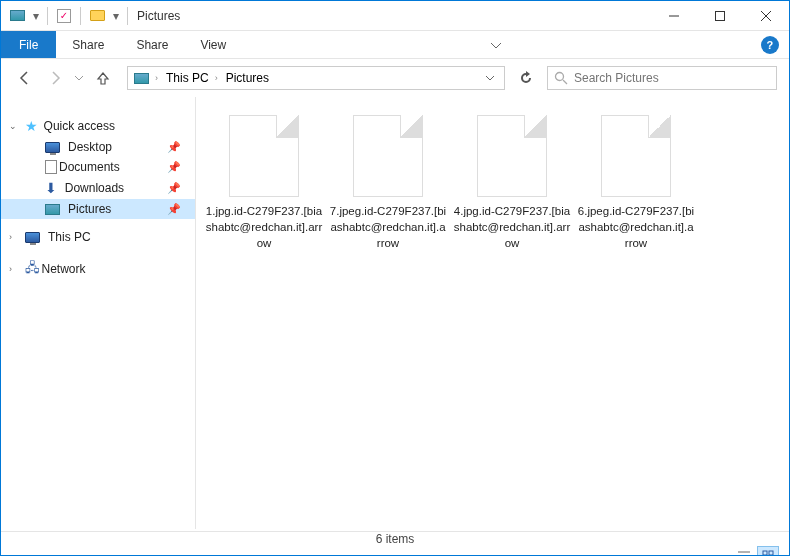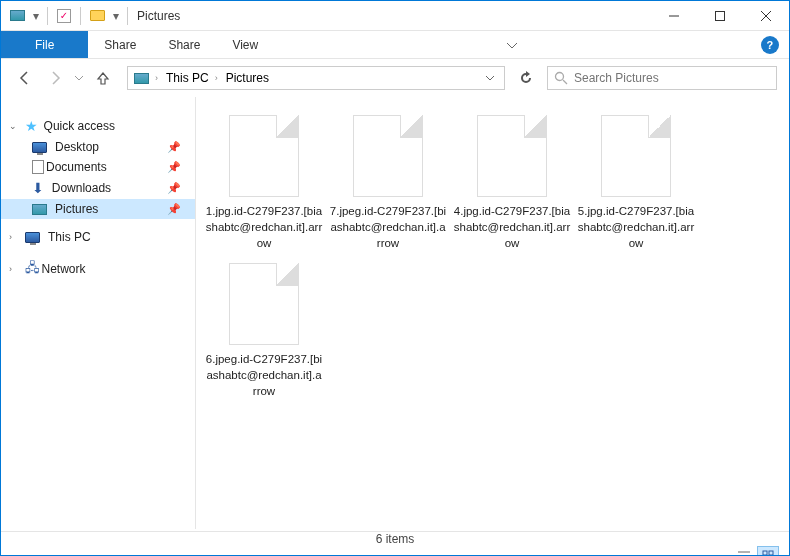--- a/index.html
+++ b/index.html
@@ -9,21 +9,21 @@
 .titlebar { display: flex; align-items: center; height: 30px; background: #fff; border-bottom: 1px solid #e5e5e5; }
 .titlebar .qat { display: flex; align-items: center; padding-left: 5px; gap: 2px; }
 .qat-item { width: 22px; height: 22px; display: flex; align-items: center; justify-content: center; }
 .qat-sep { border-left: 1px solid #ccc; height: 18px; margin: 0 3px; }
 .title-text { margin-left: 6px; color: #333; font-size: 12px; }
 .win-controls { margin-left: auto; display: flex; }
 .win-btn { width: 46px; height: 30px; display: flex; align-items: center; justify-content: center; font-family: "Segoe UI Symbol"; font-size: 10px; }
 
 
 .ribbon { display: flex; align-items: center; height: 28px; border-bottom: 1px solid #e5e5e5; background: #fff; }
-.file-tab { background: #1979ca; color: #fff; padding: 0 34px; height: 100%; display: flex; align-items: center; font-size: 12px; }
+.file-tab { background: #1979ca; color: #fff; padding: 0 18px; height: 100%; display: flex; align-items: center; font-size: 12px; }
 .ribbon-tab { padding: 0 16px; height: 100%; display: flex; align-items: center; color: #333; }
 .help-icon { margin-left: auto; margin-right: 10px; width: 18px; height: 18px; border-radius: 50%; background: #1979ca; color: #fff; display: flex; align-items: center; justify-content: center; font-size: 11px; font-weight: bold; }
 .expand-icon { margin-right: 12px; color: #666; }
 
 
 .addr-row { display: flex; align-items: center; height: 38px; padding: 0 12px; gap: 6px; }
 .nav-arrow { width: 24px; height: 24px; display: flex; align-items: center; justify-content: center; color: #888; }
 .nav-arrow.en { color: #555; }
 .addr-bar { flex: 1; border: 1px solid #ccc; height: 24px; display: flex; align-items: center; padding: 0 4px; margin-left: 6px; }
 .addr-seg { display: flex; align-items: center; gap: 2px; padding: 0 2px; }
@@ -33,21 +33,21 @@
 .search-box { width: 230px; border: 1px solid #ccc; height: 24px; display: flex; align-items: center; padding: 0 6px; color: #888; }
 .search-box .sicon { color: #888; margin-right: 6px; }
 .search-box input { border: none; outline: none; flex: 1; font-size: 12px; color: #0369a1; }
 
 
 .main { display: flex; height: 432px; }
 .sidebar { width: 195px; border-right: 1px solid #e5e5e5; padding-top: 18px; overflow: hidden; }
 .tree-item { display: flex; align-items: center; padding: 3px 0; padding-left: 8px; gap: 2px; }
 .tree-item .expander { width: 14px; color: #666; font-size: 9px; }
 .tree-item .tlabel { font-size: 12px; color: #222; }
-.tree-item.indent1 { padding-left: 31px; }
+.tree-item.indent1 { padding-left: 44px; }
 .tree-item.spacer { height: 8px; padding:0; }
 .tree-item .pin { margin-left: auto; margin-right: 14px; color: #888; font-size: 11px; }
 .tree-item.active { background: #cce8ff; }
 .qastar { color: #4fc1ff; font-size: 14px; margin-right: 4px; }
 
 
 .content { flex: 1; padding: 18px 4px 0 6px; }
 .file-grid { display: flex; flex-wrap: wrap; gap: 0; }
 .file-item { width: 124px; display: flex; flex-direction: column; align-items: center; margin-bottom: 12px; }
 .file-thumb { width: 70px; height: 82px; background: #fff; border: 1px solid #ddd; position: relative; margin-bottom: 6px; }
@@ -229,24 +229,20 @@
         <div class="file-item">
           <div class="file-thumb"></div>
           <div class="file-name">7.jpeg.id-C279F237.[biashabtc@redchan.it].arrow</div>
         </div>
         <div class="file-item">
           <div class="file-thumb"></div>
           <div class="file-name">4.jpg.id-C279F237.[biashabtc@redchan.it].arrow</div>
         </div>
         <div class="file-item">
           <div class="file-thumb"></div>
-          <div class="file-name">5.jpg.id-C279F237.[biashabtc@redchan.it].arrow</div>
-        </div>
-        <div class="file-item">
-          <div class="file-thumb"></div>
           <div class="file-name">6.jpeg.id-C279F237.[biashabtc@redchan.it].arrow</div>
         </div>
       </div>
   </div>
 </div>
 
 <div class="statusbar">
   <span>6 items</span>
   <div class="view-toggles">
     <div class="vtoggle">

